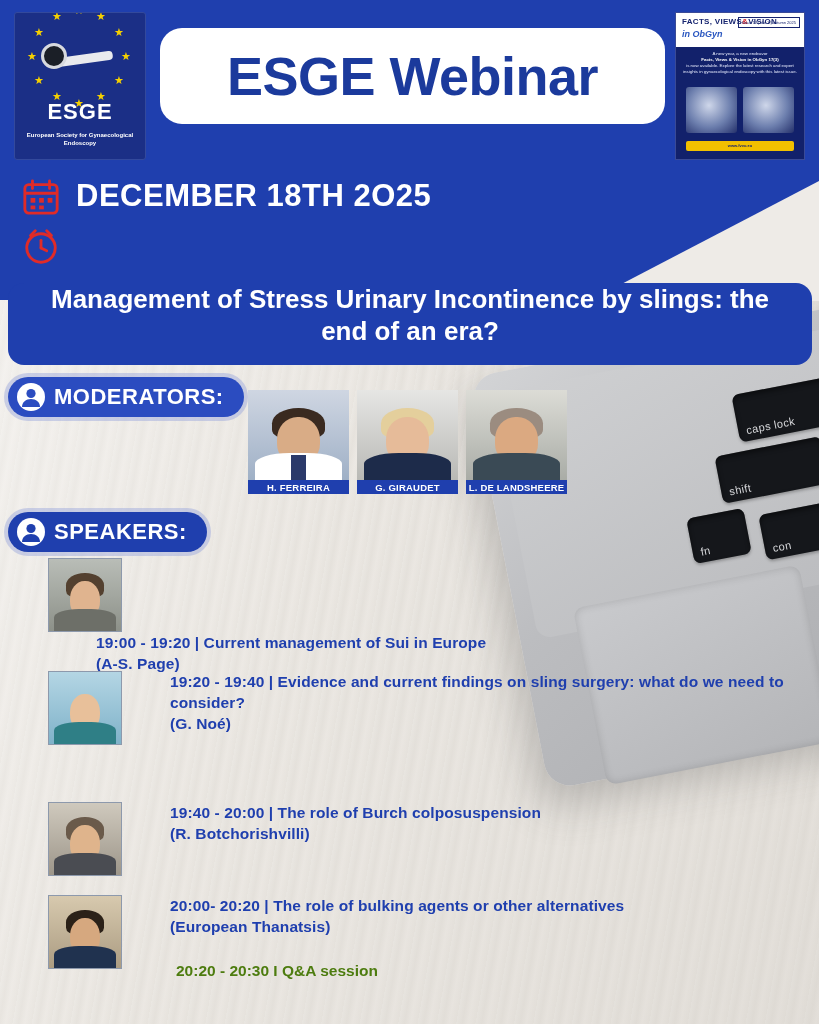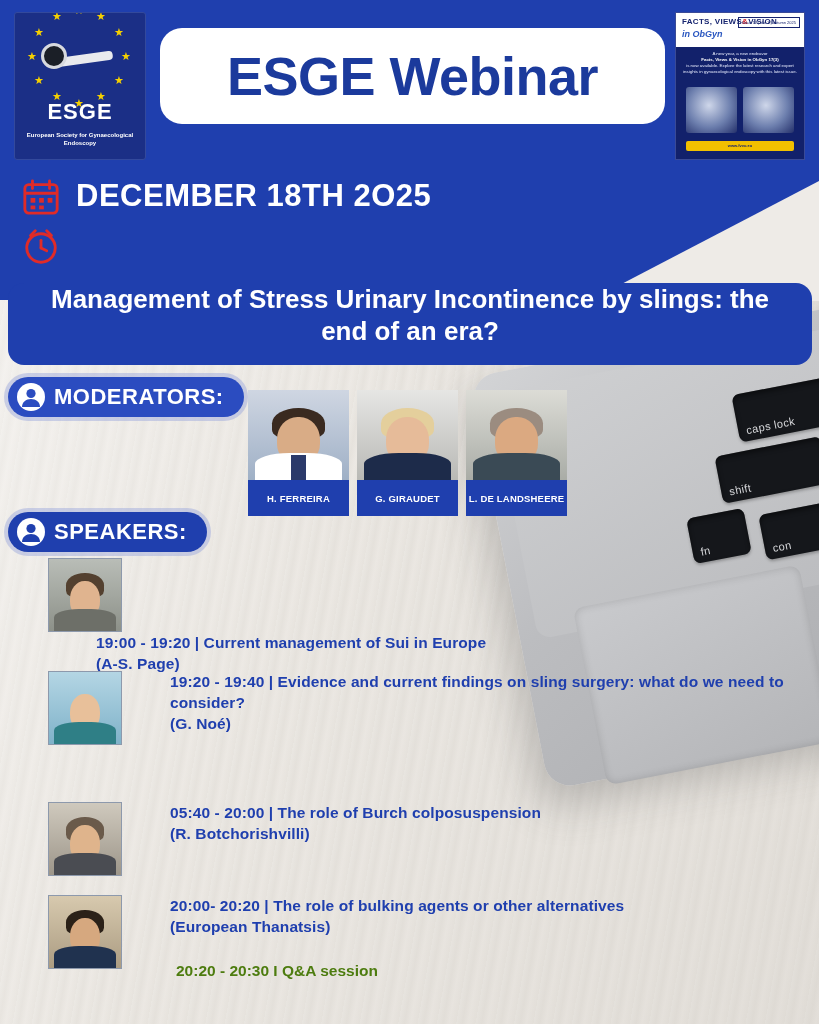--- a/index.html
+++ b/index.html
@@ -252,21 +252,21 @@
 
   .mods { position: absolute; left: 248px; top: 390px; display: flex; gap: 8px; }
   .mod { width: 101px; }
   .mod-photo {
     width: 101px; height: 90px;
     background: #8a9bb4;
     overflow: hidden;
     position: relative;
   }
   .mod-name {
-    height: 36px;
+    height: 14px;
     background: #1f3fae;
     color: #ffffff;
     font-size: 9.5px;
     font-weight: bold;
     display: flex; align-items: center; justify-content: center;
     letter-spacing: 0.2px;
   }
 
   
   .face { position: absolute; inset: 0; }
@@ -500,21 +500,21 @@
   <div class="speaker-row" style="top:244px;">
     <div class="sp-photo">
       <div class="face">
         <div class="bgf" style="background:linear-gradient(180deg,#cfc9bd,#9d968a);"></div>
         <div class="hair" style="background:#6a5a4a;"></div>
         <div class="head" style="background:#dfb48c;"></div>
         <div class="body" style="background:#4a4c52;"></div>
       </div>
     </div>
     <div class="sp-text">
-      <div>05:40 - 20:00 | The role of Burch colposuspension</div>
+      <div>19:40 - 20:00 | The role of Burch colposuspension</div>
       <div>(R. Botchorishvilli)</div>
     </div>
   </div>
 
   <div class="speaker-row" style="top:337px;">
     <div class="sp-photo">
       <div class="face">
         <div class="bgf" style="background:linear-gradient(180deg,#d7c9ae,#ab9c82);"></div>
         <div class="hair" style="background:#2b2118;"></div>
         <div class="head" style="background:#d6a87f;"></div>

